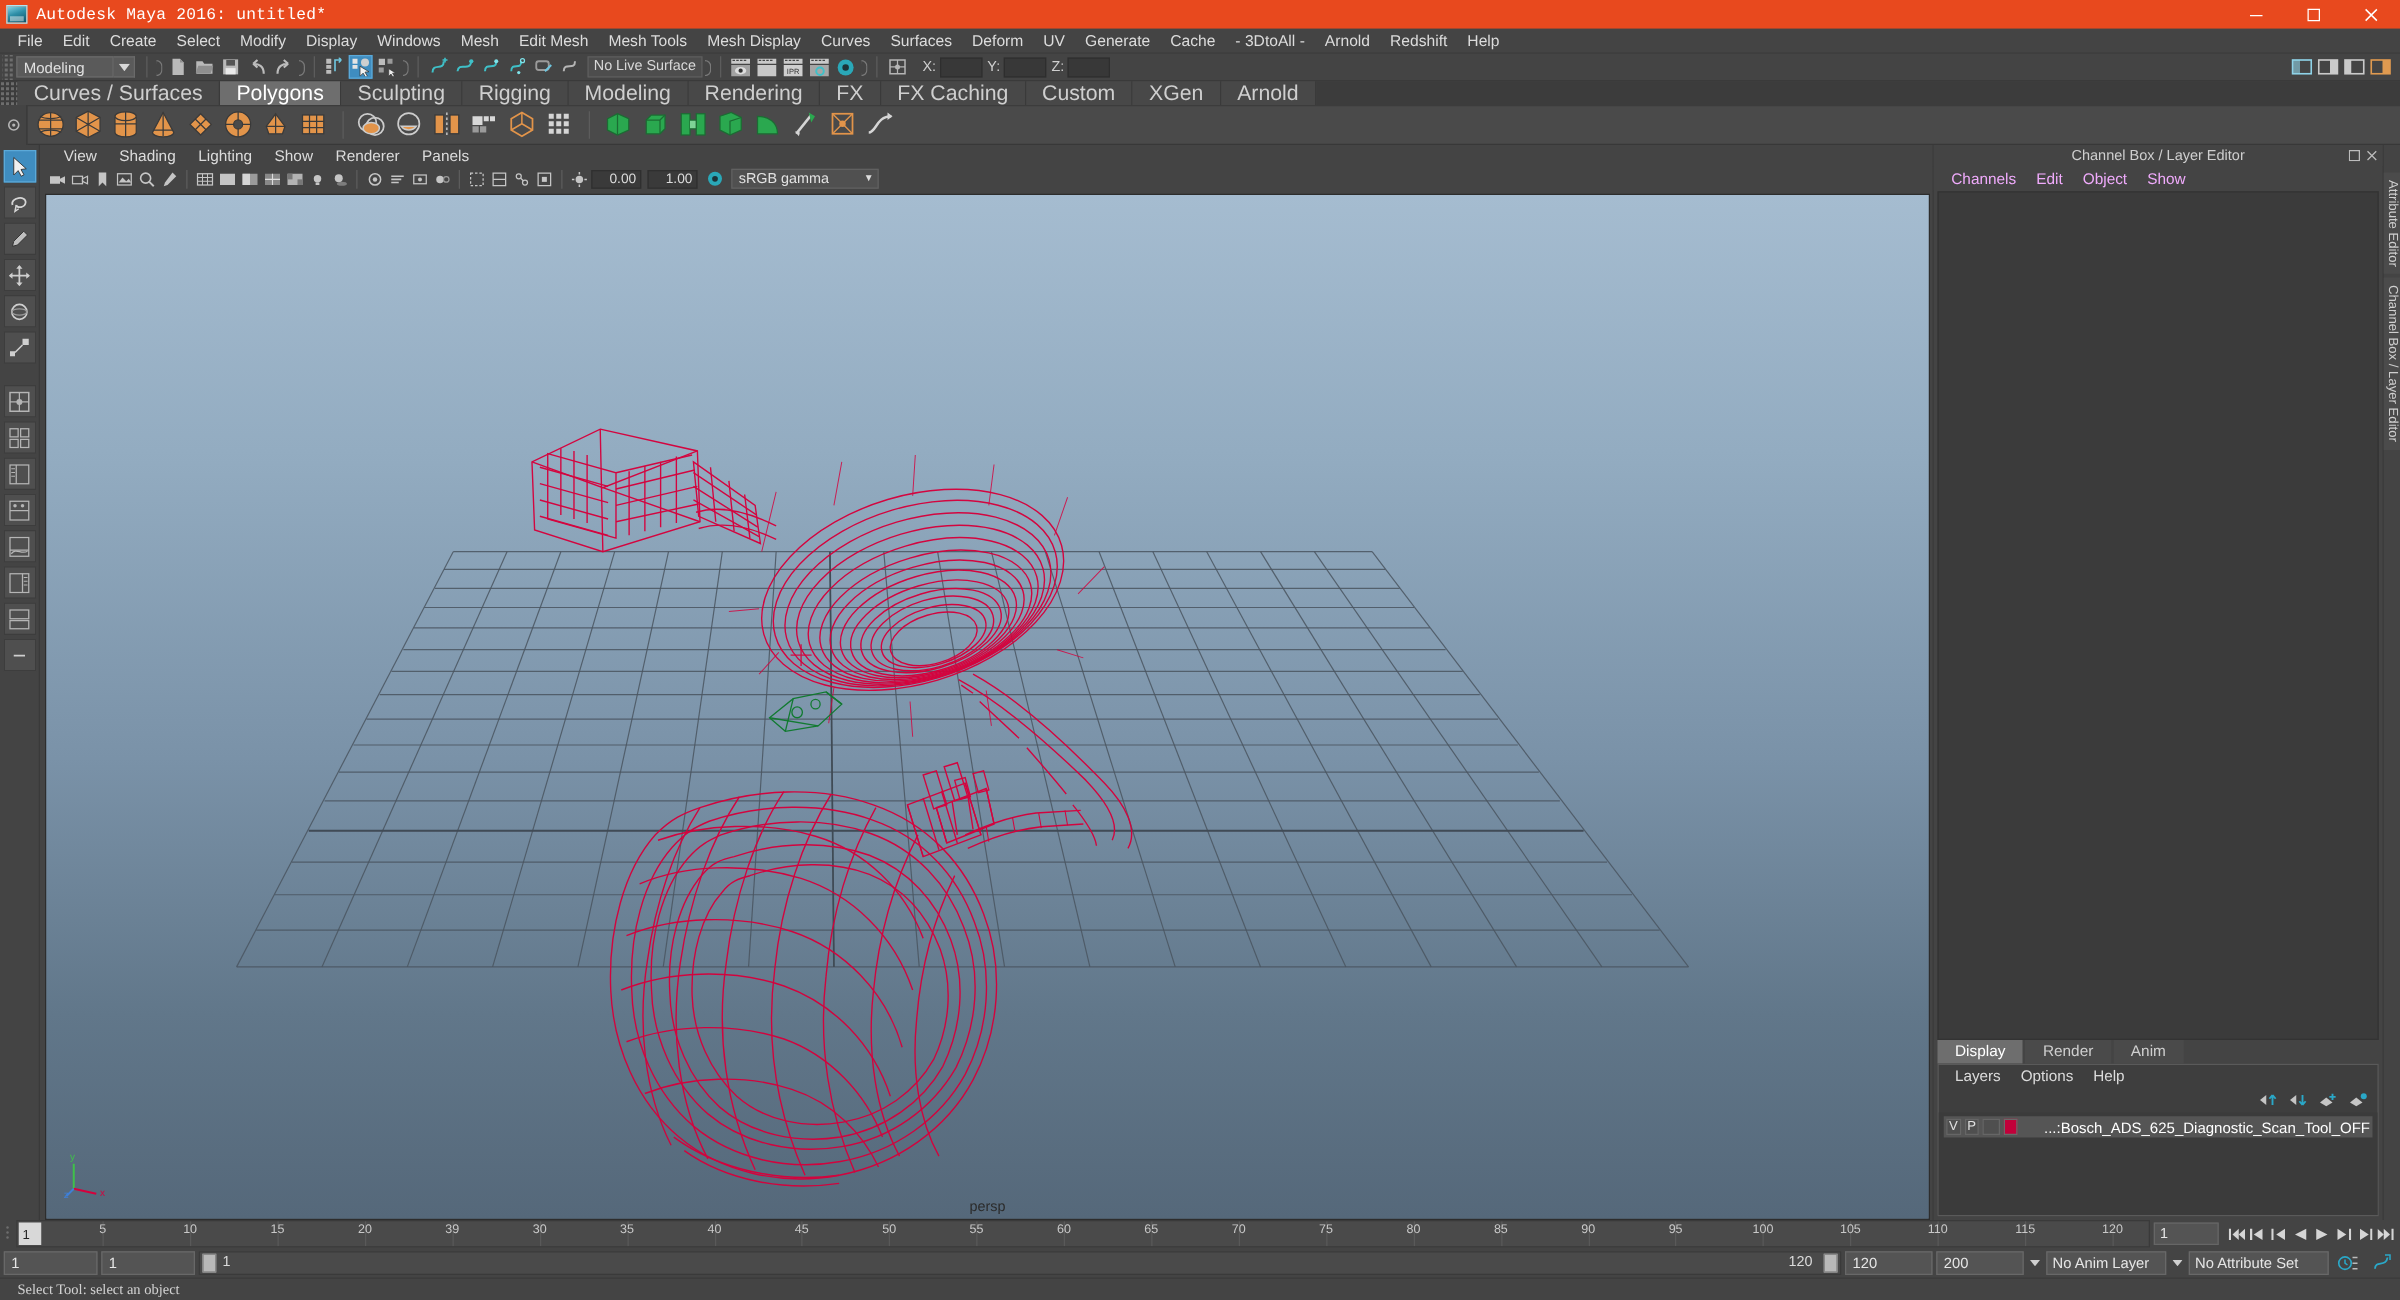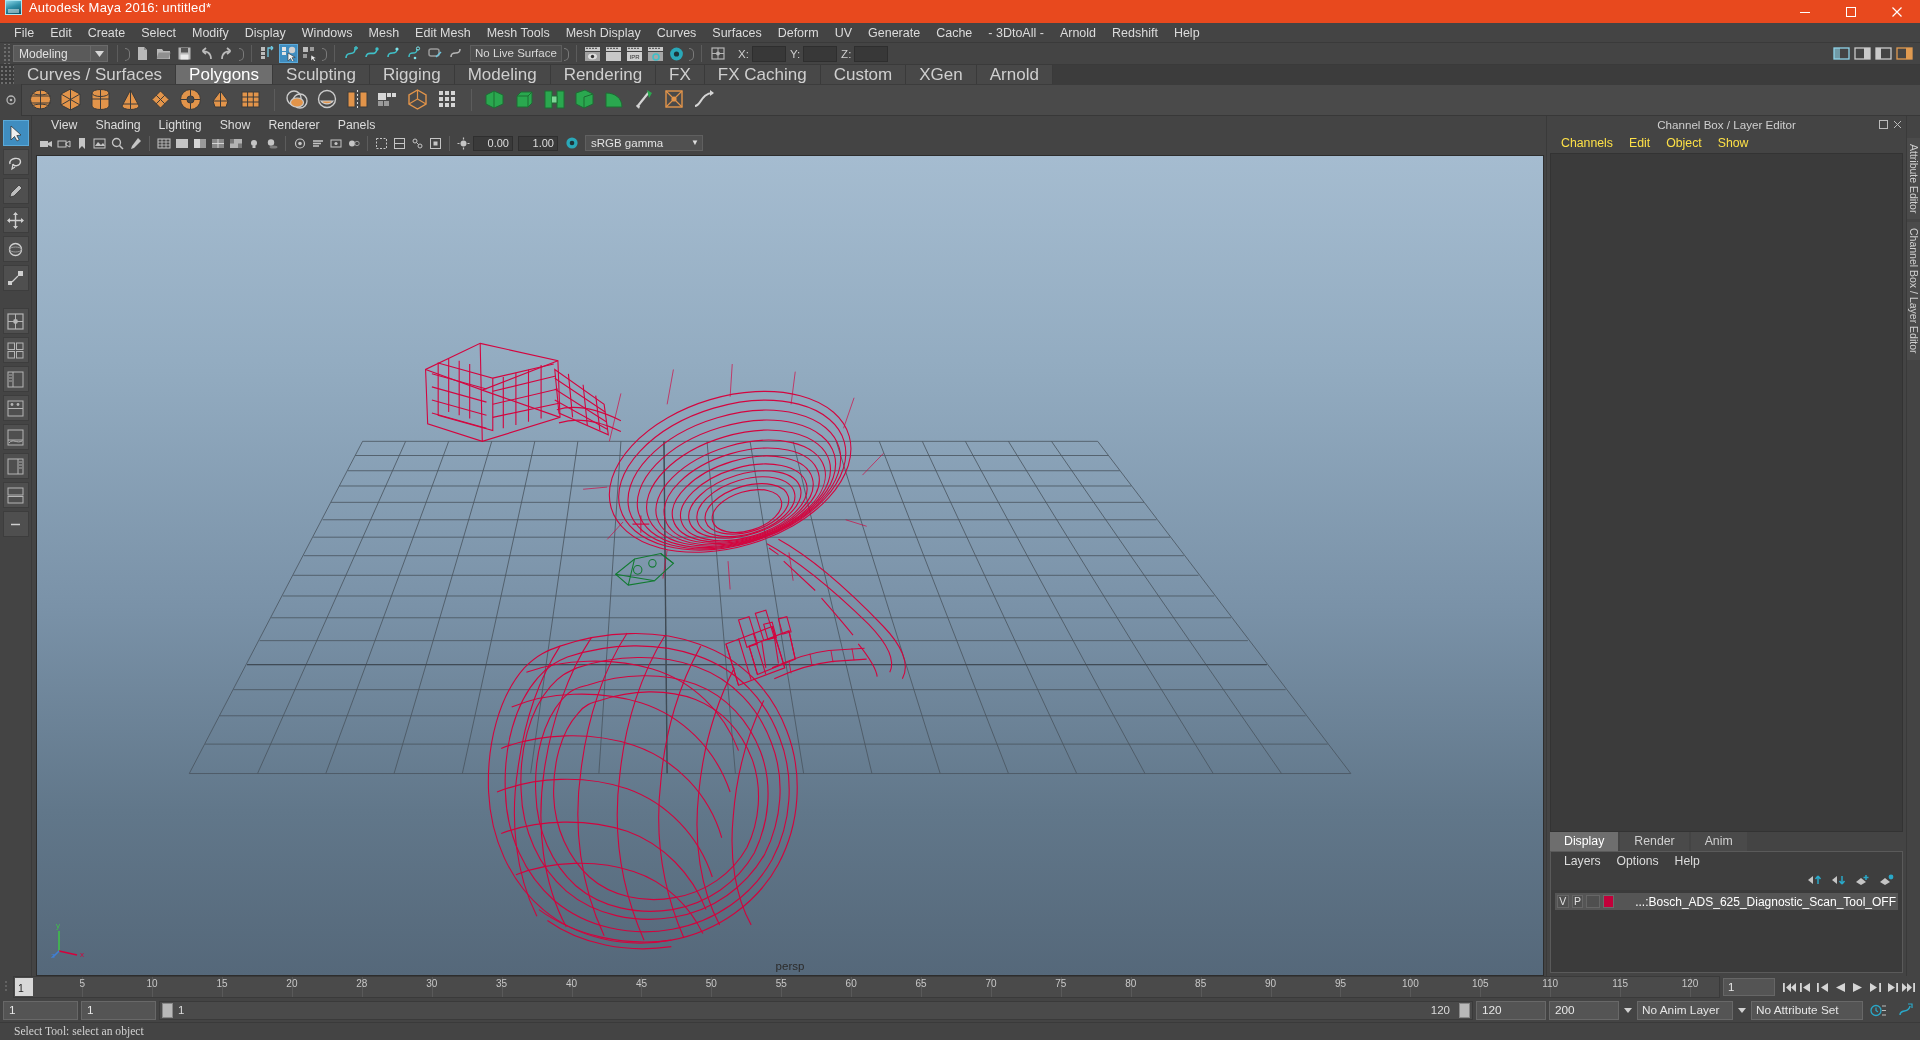--- a/index.html
+++ b/index.html
@@ -8,22 +8,22 @@
     font-family: "Liberation Sans", sans-serif;
     background:#3f3f3f;
     color:#d0d0d0;
     font-size:12.5px;
     -webkit-font-smoothing: antialiased;
   }
   .app { width:1920px; height:1040px; display:flex; flex-direction:column; background:#444444; }
 
   
   .titlebar {
-    height:23px; background:#e8491e; display:flex; 
-    color:#ffffff; font-size:13px; flex:none;
+    height:23px; background:#e8491e; display:flex; align-items:center;
+    color:#ffffff; font-size:13px; flex:none;font-family:Liberation Mono, monospace;
   }
   .title-logo {
     width:17px; height:15px; margin:0 7px 0 5px; flex:none;
     background:linear-gradient(160deg,#8ad7e8 0%,#2e8fa8 45%,#0d4f63 100%);
     border:1px solid #aee6f2; position:relative;
   }
   .title-logo:after{ content:""; position:absolute; left:2px; bottom:1px; width:11px; height:4px;
     background:rgba(255,255,255,.45); }
   .title-text { flex:1; letter-spacing:.2px; }
   .win-btns { display:flex; height:23px; }
@@ -127,21 +127,21 @@
   .axis { position:absolute; left:14px; bottom:16px; width:40px; height:40px; }
 
   
   .rightdock { width:360px; background:#444444; display:flex; flex-direction:column;
     flex:none; border-left:1px solid #3a3a3a; }
   .dock-title { height:17px; display:flex; align-items:center; justify-content:center;
     font-size:11.6px; color:#cfcfcf; background:#444444; position:relative; flex:none;}
   .dock-title .dbtns { position:absolute; right:4px; display:flex; gap:5px; }
   .cb-menubar { height:19px; background:#444; display:flex; align-items:center;
      padding-left:6px; flex:none; }
-  .cb-menubar .cm { font-size:12.3px; color:#fde047; padding:0 8px; }
+  .cb-menubar .cm { font-size:12.3px; color:#f0abfc; padding:0 8px; }
   .cb-body { flex:1; background:#3b3b3b; border:1px solid #333; margin:1px 3px 0 3px; position:relative; min-height:0;}
 
   .layer-section { flex:none; display:flex; flex-direction:column; background:#444; }
   .ltabs { height:19px; display:flex; align-items:flex-end; padding-left:3px; }
   .ltab { height:19px; line-height:19px; padding:0 14px; font-size:12.3px; color:#cfcfcf;
     background:#4a4a4a; margin-right:2px; }
   .ltab.active { background:#6e6e6e; color:#fff; }
   .lbody { background:#3e3e3e; border:1px solid #5a5a5a; margin:0 3px 3px 3px;
     height:122px; display:flex; flex-direction:column;}
   .lmenubar { height:18px; display:flex; align-items:center; padding-left:5px; }
@@ -1175,21 +1175,21 @@
       <div class="ts-ticks">
         <div class="ts-tick" style="left:4.0%"></div>
           <div class="ts-lbl" style="left:4.0%">5</div>
         <div class="ts-tick" style="left:8.1%"></div>
           <div class="ts-lbl" style="left:8.1%">10</div>
         <div class="ts-tick" style="left:12.2%"></div>
           <div class="ts-lbl" style="left:12.2%">15</div>
         <div class="ts-tick" style="left:16.3%"></div>
           <div class="ts-lbl" style="left:16.3%">20</div>
         <div class="ts-tick" style="left:20.4%"></div>
-          <div class="ts-lbl" style="left:20.4%">28</div>
+          <div class="ts-lbl" style="left:20.4%">39</div>
         <div class="ts-tick" style="left:24.5%"></div>
           <div class="ts-lbl" style="left:24.5%">30</div>
         <div class="ts-tick" style="left:28.6%"></div>
           <div class="ts-lbl" style="left:28.6%">35</div>
         <div class="ts-tick" style="left:32.7%"></div>
           <div class="ts-lbl" style="left:32.7%">40</div>
         <div class="ts-tick" style="left:36.8%"></div>
           <div class="ts-lbl" style="left:36.8%">45</div>
         <div class="ts-tick" style="left:40.9%"></div>
           <div class="ts-lbl" style="left:40.9%">50</div>

